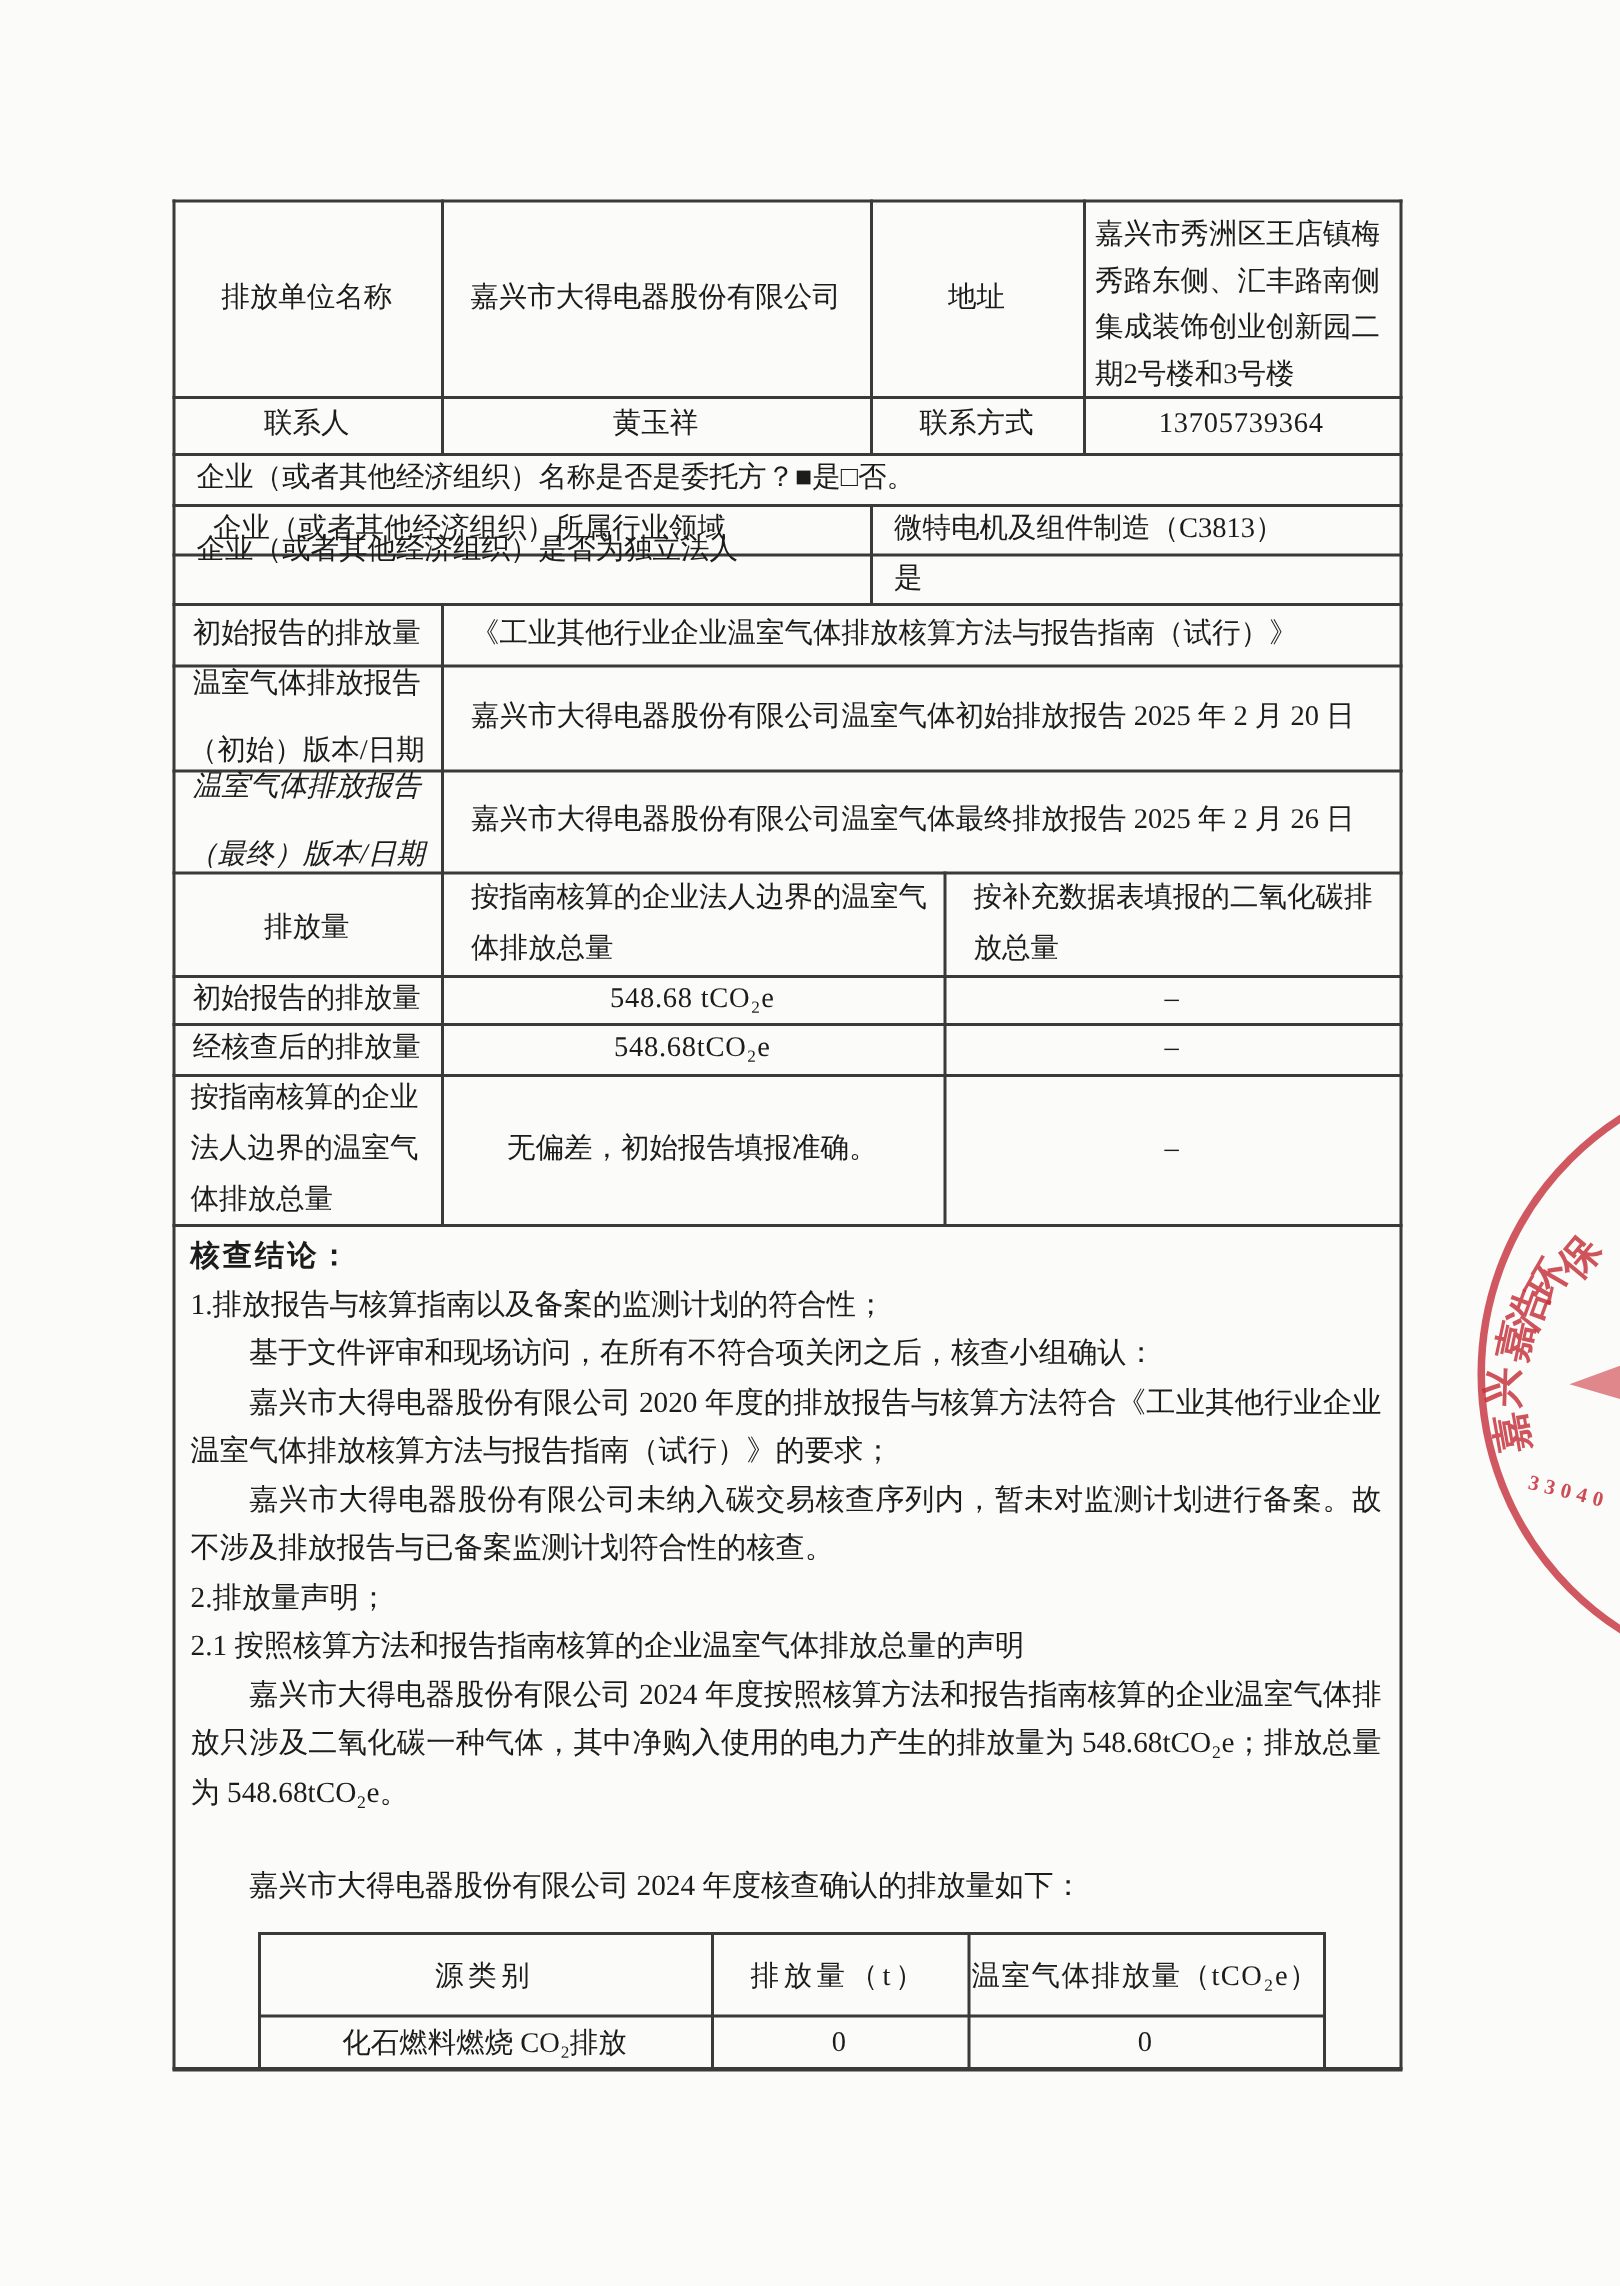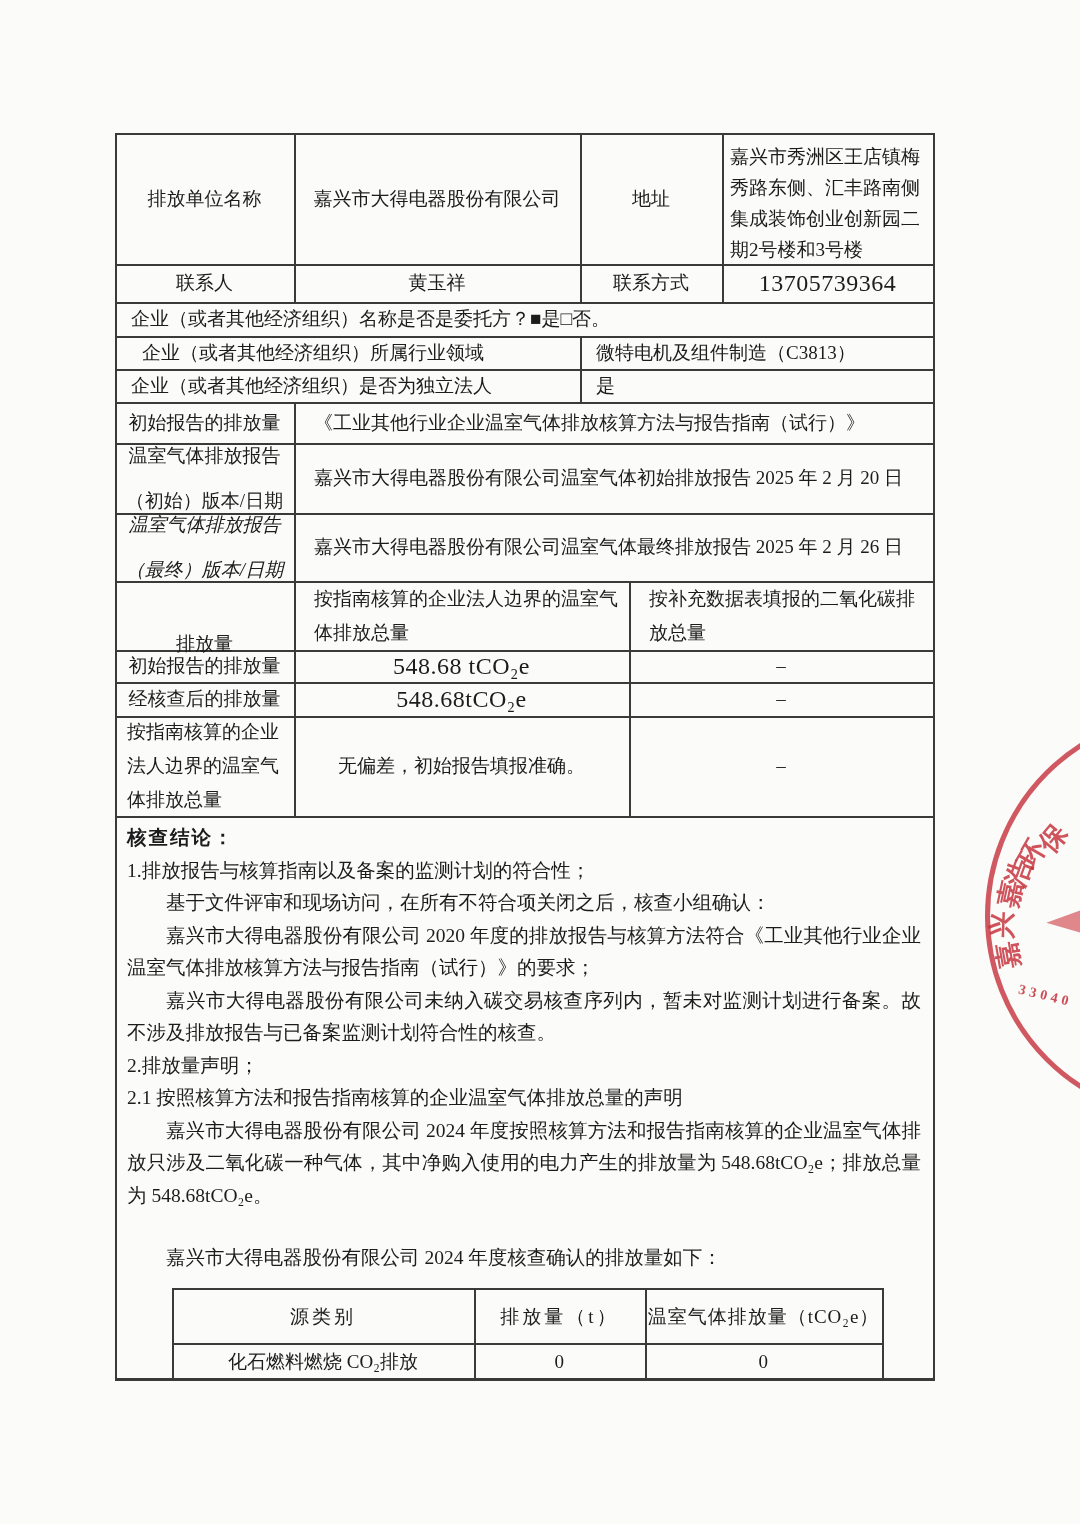--- a/index.html
+++ b/index.html
@@ -12,21 +12,21 @@
   
   .hl{position:absolute;height:2px;background:#3a3a3a;}
   .vl{position:absolute;width:2px;background:#3a3a3a;}
   
   .cell{position:absolute;display:flex;align-items:center;font-size:19px;line-height:1.35;}
   .cc{justify-content:center;text-align:center;}
   .lc{justify-content:flex-start;text-align:left;padding-left:14px;box-sizing:border-box;}
   .wrap2{line-height:45px;}
   .wrap3{line-height:34px;}
   .addr{align-items:flex-start;padding:6px 6px 0 6px;box-sizing:border-box;line-height:31px;text-align:left;}
-  .num{font-size:24px;letter-spacing:.5px;}
+  .num{font-size:19px;letter-spacing:.5px;}
   
   .conclusion{position:absolute;left:127px;top:822px;width:794px;font-size:19.5px;line-height:32.5px;text-align:justify;}
   .conclusion .title{font-weight:bold;letter-spacing:2px;}
   .conclusion p{margin:0;}
   .conclusion p.ind{text-indent:2em;}
   .conclusion p.last{margin-top:30px;}
   
   .itc{position:absolute;display:flex;align-items:center;justify-content:center;text-align:center;font-size:19px;}
   .ith{letter-spacing:3px;}
   
@@ -83,33 +83,33 @@
   <div class="cell cc" style="left:117px;top:264px;width:175px;height:38px;">联系人</div>
   <div class="cell cc" style="left:296px;top:264px;width:282px;height:38px;">黄玉祥</div>
   <div class="cell cc" style="left:582px;top:264px;width:138px;height:38px;">联系方式</div>
   <div class="cell cc num" style="left:724px;top:264px;width:207px;height:38px;">13705739364</div>
 
   <div class="cell lc" style="left:117px;top:302px;width:814px;height:34px;">企业（或者其他经济组织）名称是否是委托方？■是□否。</div>
 
   <div class="cell lc" style="left:117px;top:336px;width:461px;height:33px;padding-left:25px;">企业（或者其他经济组织）所属行业领域</div>
   <div class="cell lc" style="left:582px;top:336px;width:349px;height:33px;">微特电机及组件制造（C3813）</div>
 
-  <div class="cell lc" style="left:117px;top:369px;width:461px;height:33px;">企业（或者其他经济组织）是否为独立法人</div>
+  <div class="cell lc" style="left:117px;top:350px;width:461px;height:33px;">企业（或者其他经济组织）是否为独立法人</div>
   <div class="cell lc" style="left:582px;top:369px;width:349px;height:33px;">是</div>
 
   <div class="cell cc" style="left:117px;top:402px;width:175px;height:41px;">初始报告的排放量</div>
   <div class="cell lc" style="left:296px;top:402px;width:635px;height:41px;padding-left:18px;">《工业其他行业企业温室气体排放核算方法与报告指南（试行）》</div>
 
   <div class="cell cc wrap2" style="left:119px;top:443px;width:171px;height:70px;">温室气体排放报告（初始）版本/日期</div>
   <div class="cell lc" style="left:296px;top:443px;width:635px;height:70px;padding-left:18px;">嘉兴市大得电器股份有限公司温室气体初始排放报告 2025 年 2 月 20 日</div>
 
   <div class="cell cc wrap2" style="left:119px;top:513px;width:171px;height:68px;font-style:italic;">温室气体排放报告（最终）版本/日期</div>
   <div class="cell lc" style="left:296px;top:513px;width:635px;height:68px;padding-left:18px;">嘉兴市大得电器股份有限公司温室气体最终排放报告 2025 年 2 月 26 日</div>
 
-  <div class="cell cc" style="left:117px;top:609px;width:175px;height:69px;">排放量</div>
+  <div class="cell cc" style="left:117px;top:584px;width:175px;height:69px;">排放量</div>
   <div class="cell lc wrap3" style="left:296px;top:581px;width:331px;height:69px;padding-left:18px;">按指南核算的企业法人边界的温室气体排放总量</div>
   <div class="cell lc wrap3" style="left:631px;top:581px;width:300px;height:69px;padding-left:18px;">按补充数据表填报的二氧化碳排放总量</div>
 
   <div class="cell cc" style="left:117px;top:650px;width:175px;height:32px;">初始报告的排放量</div>
   <div class="cell cc num" style="left:296px;top:650px;width:331px;height:32px;">548.68 tCO₂e</div>
   <div class="cell cc" style="left:631px;top:650px;width:300px;height:32px;">–</div>
 
   <div class="cell cc" style="left:117px;top:682px;width:175px;height:34px;">经核查后的排放量</div>
   <div class="cell cc num" style="left:296px;top:682px;width:331px;height:34px;">548.68tCO₂e</div>
   <div class="cell cc" style="left:631px;top:682px;width:300px;height:34px;">–</div>

